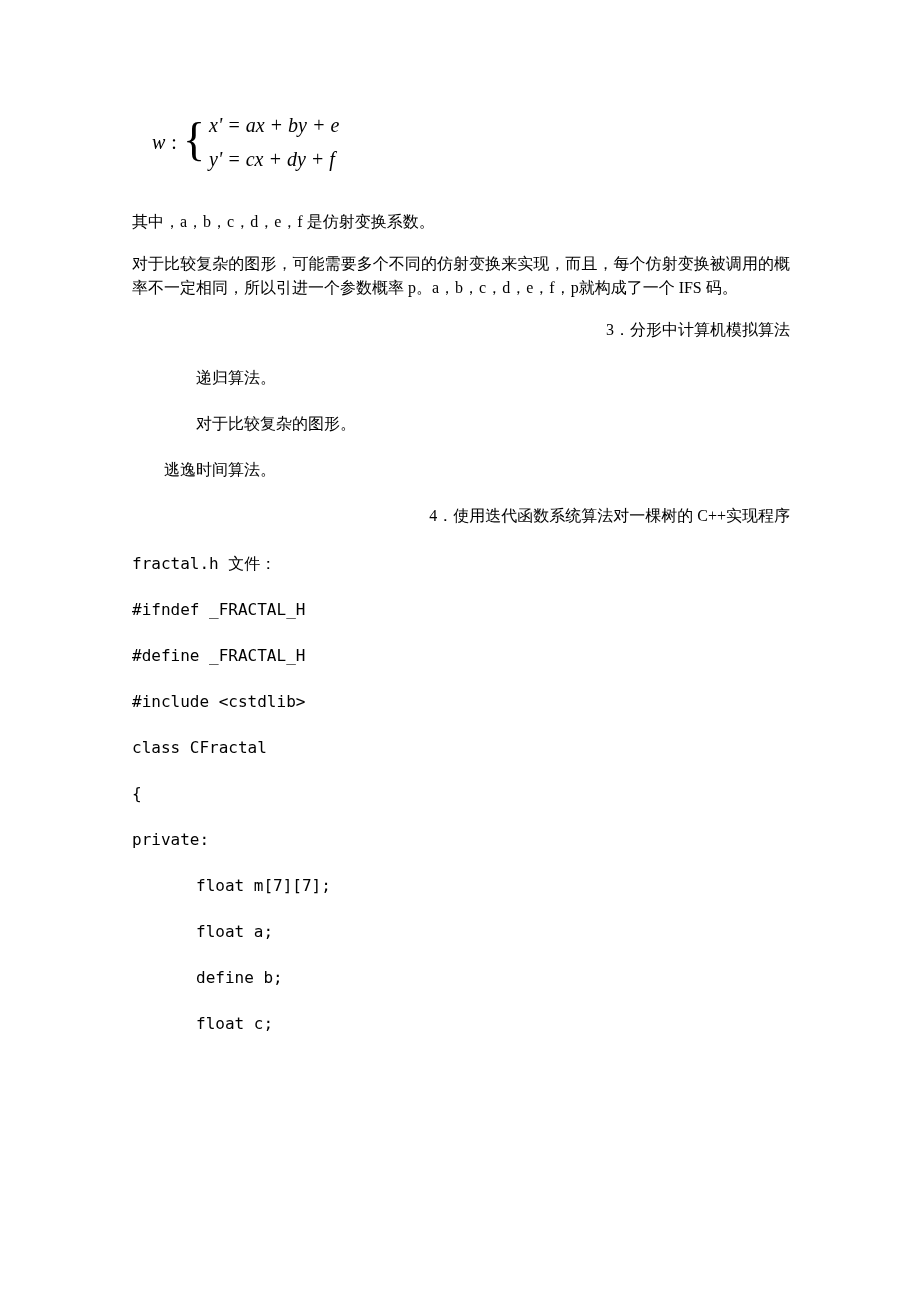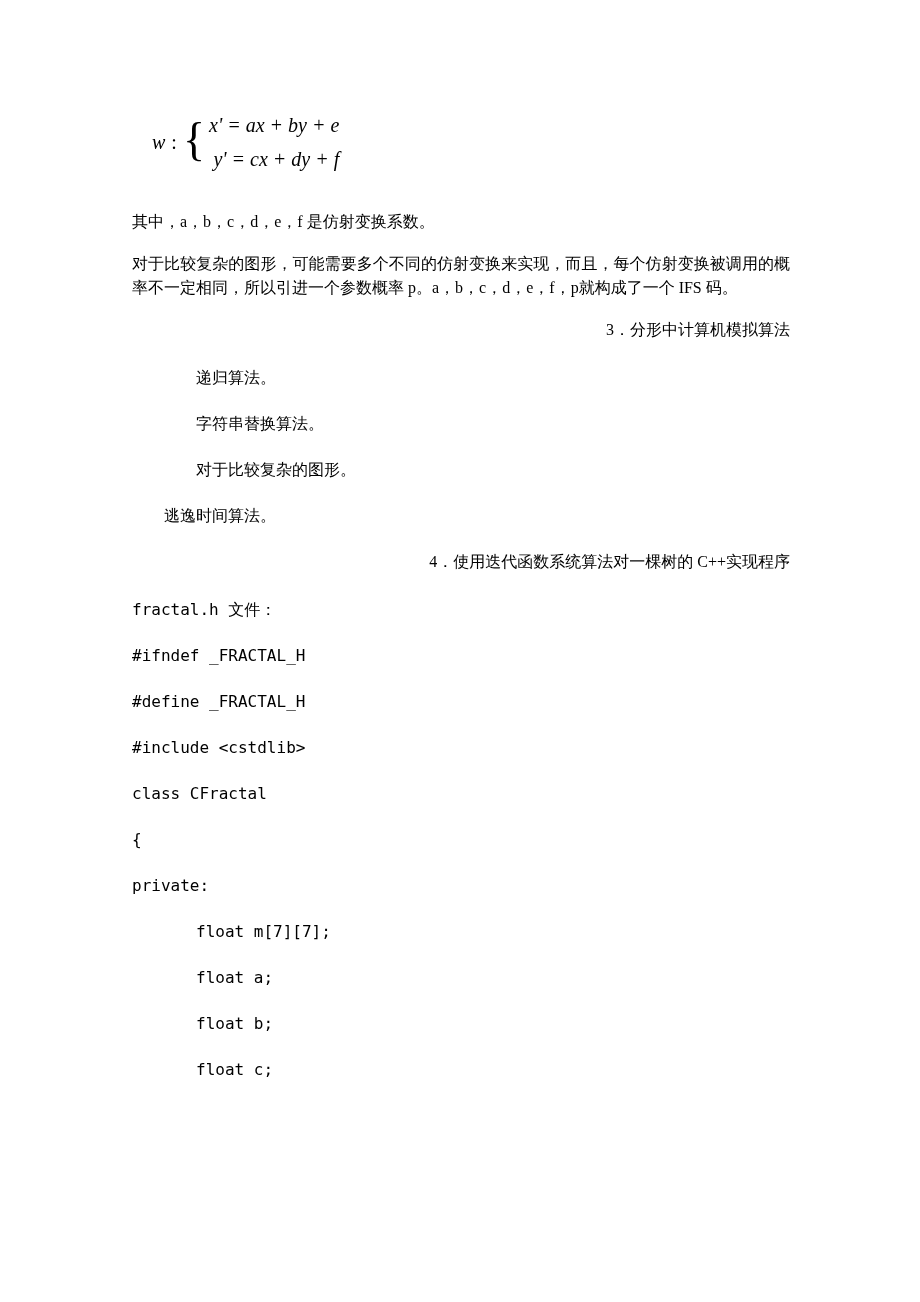--- a/index.html
+++ b/index.html
@@ -41,21 +41,20 @@
     font-size: 46px;
     font-style: normal;
     line-height: 0.9;
     position: relative;
     top: -2px;
   }
   .eq-col {
     display: flex;
     flex-direction: column;
     gap: 4px;
-    align-items: flex-end;
   }
   .eq-line {
     white-space: nowrap;
   }
   p.body {
     margin: 0 0 18px 0;
     text-align: justify;
   }
   p.indent-1 {
     text-indent: 0;
@@ -93,33 +92,32 @@
     </div>
   </div>
 
   <p class="body">其中，a，b，c，d，e，f 是仿射变换系数。</p>
 
   <p class="body">对于比较复杂的图形，可能需要多个不同的仿射变换来实现，而且，每个仿射变换被调用的概率不一定相同，所以引进一个参数概率 p。a，b，c，d，e，f，p就构成了一个 IFS 码。</p>
 
   <p class="heading">3．分形中计算机模拟算法</p>
 
   <p class="indent-1">递归算法。</p>
-  <p class="indent-1">字符串替换算法。</p>
   <p class="indent-1">对于比较复杂的图形。</p>
   <p class="indent-2">逃逸时间算法。</p>
 
   <p class="heading">4．使用迭代函数系统算法对一棵树的 C++实现程序</p>
 
   <p class="code">fractal.h 文件：</p>
 
   <p class="code">#ifndef _FRACTAL_H</p>
   <p class="code">#define _FRACTAL_H</p>
   <p class="code">#include &lt;cstdlib&gt;</p>
   <p class="code">class CFractal</p>
   <p class="code">{</p>
   <p class="code">private:</p>
 
   <p class="code indent-1">float m[7][7];</p>
   <p class="code indent-1">float a;</p>
-  <p class="code indent-1">float b;</p>
+  <p class="code indent-1">define b;</p>
   <p class="code indent-1">float c;</p>
 
 </div>
 
 </body></html>

